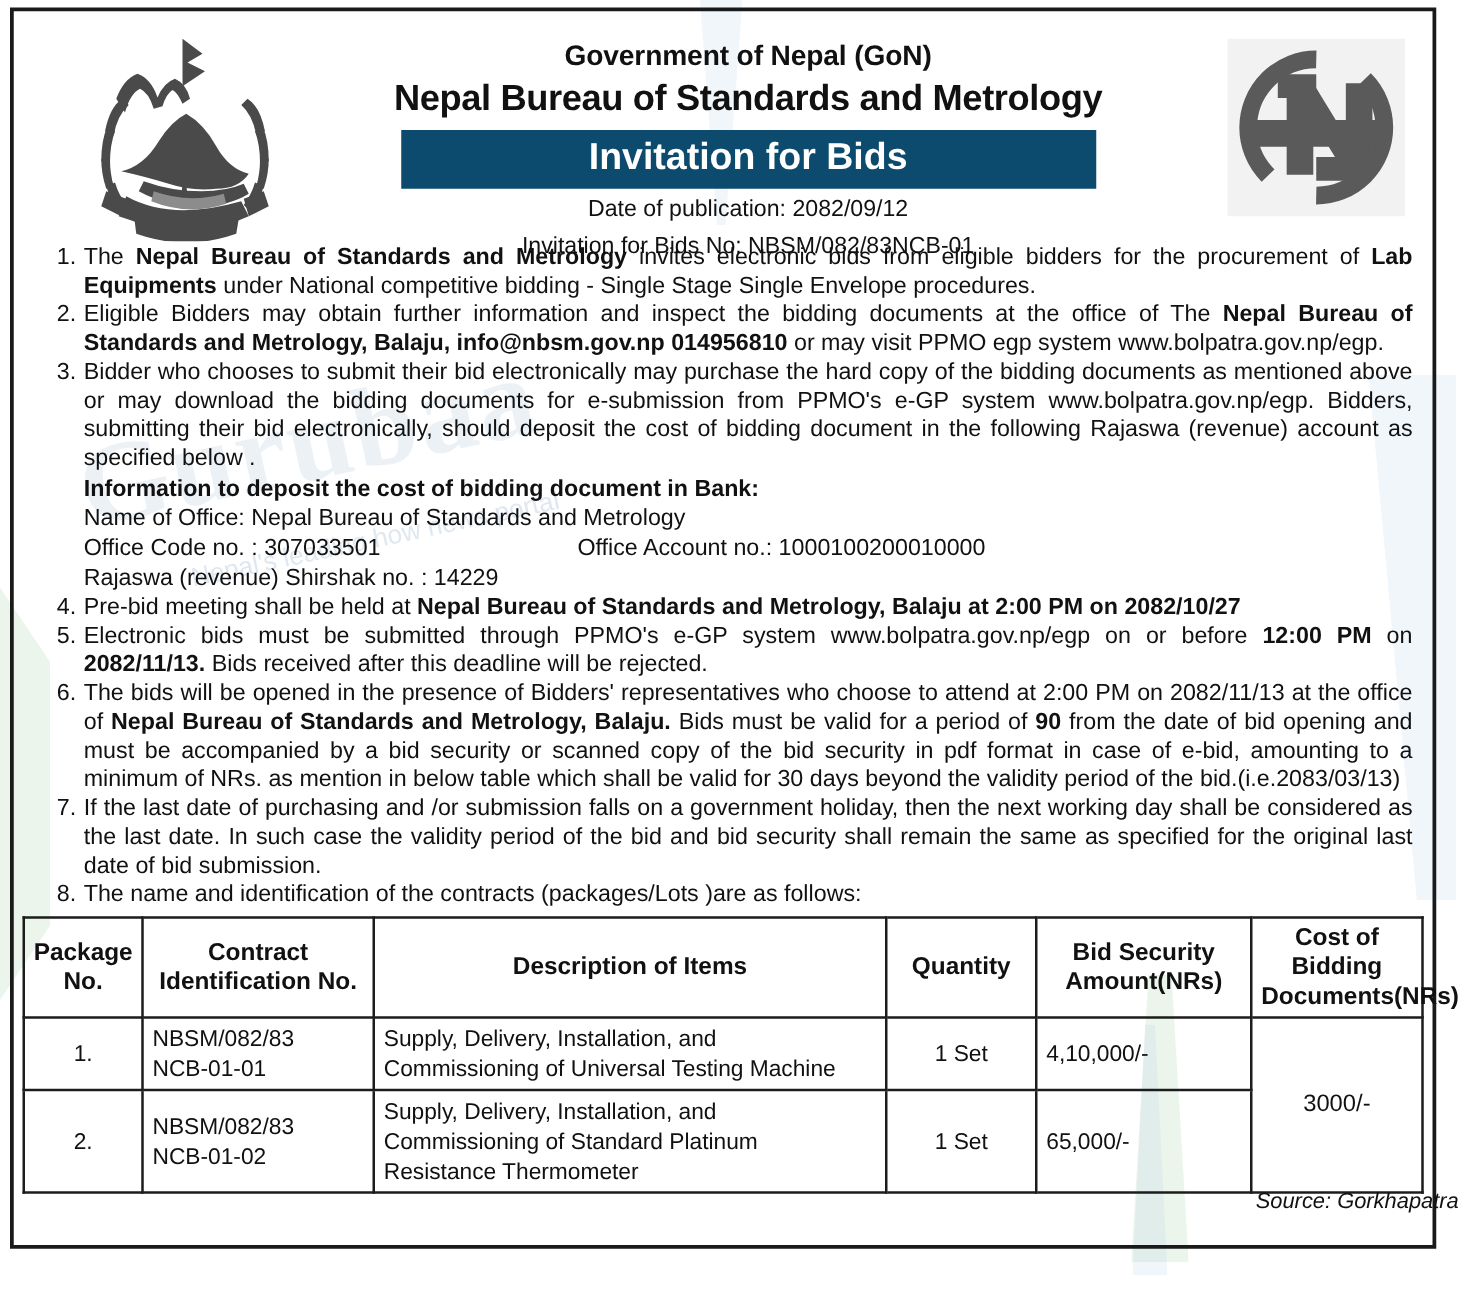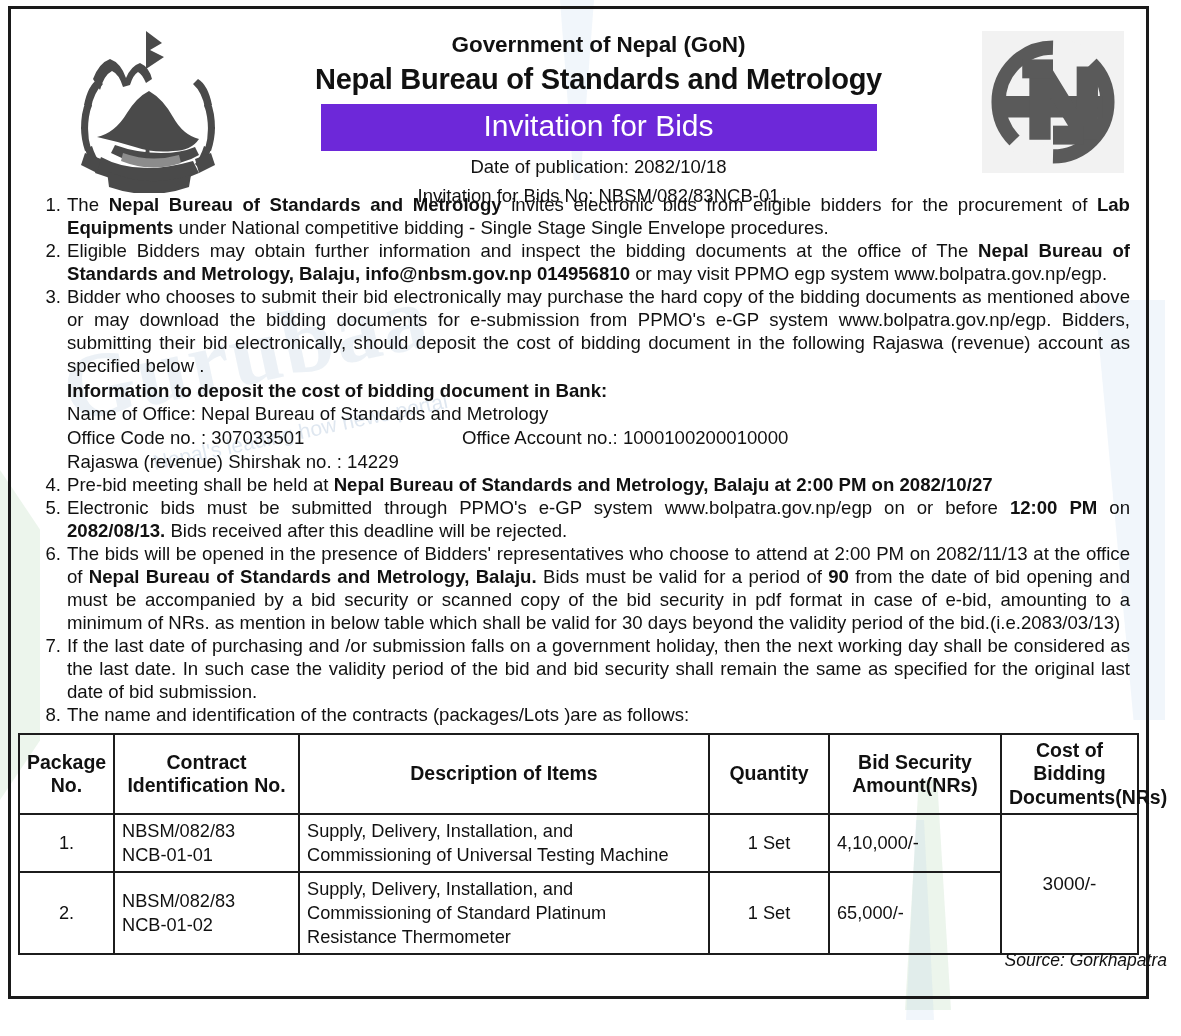--- a/index.html
+++ b/index.html
@@ -102,24 +102,24 @@
   .title-l3 {
     font-size: 29px;
     font-weight: bold;
     line-height: 1.3;
     margin-top: 2px;
     letter-spacing: -0.3px;
   }
   #ifb-banner {
     margin: 5px auto 0 auto;
     width: 556px;
-    background: #6d28d9;
+    background: #0c4a6e;
     color: #ffffff;
     font-size: 30px;
-    font-weight: normal;
+    font-weight: bold;
     padding: 5px 0 8px 0;
     letter-spacing: 0px;
   }
   .pub-line {
     font-size: 18.5px;
     line-height: 1.35;
     margin-top: 4px;
   }
 
   
@@ -265,21 +265,21 @@
         <path d="M40 30 L58 30 L80 66 L80 30 L98 30 L98 92 L80 92 L58 56 L58 92 L40 92 Z" fill="#5a5a5a"></path>
         <path d="M34 24 L60 24 L60 40 L34 40 Z" fill="#5a5a5a"></path>
         <path d="M60 80 L86 80 L86 96 L60 96 Z" fill="#5a5a5a"></path>
       </svg>
     </div>
 
     <div id="header-titles">
       <div class="title-l1">Government of Nepal (GoN)</div>
       <div class="title-l3">Nepal Bureau of Standards and Metrology</div>
       <div id="ifb-banner">Invitation for Bids</div>
-      <div class="pub-line">Date of publication:  2082/10/18</div>
+      <div class="pub-line">Date of publication:  2082/09/12</div>
       <div class="pub-line" style="margin-top:4px">Invitation for Bids No: NBSM/082/83NCB-01</div>
     </div>
   </div>
 
   <div id="body-text">
     <ol class="items" id="items-list">
         <li><span class="num">1.</span><span><span>The </span><b>Nepal Bureau of Standards and Metrology</b><span> invites electronic bids from eligible bidders for the procurement of </span><b>Lab Equipments</b><span> under National competitive bidding - Single Stage Single Envelope procedures.</span></span></li>
         <li><span class="num">2.</span><span><span>Eligible Bidders may obtain further information and inspect the bidding documents at the office of The </span><b>Nepal Bureau of Standards and Metrology, Balaju, info@nbsm.gov.np 014956810</b><span> or may visit PPMO egp system www.bolpatra.gov.np/egp.</span></span></li>
         <li><span class="num">3.</span><span><span>Bidder who chooses to submit their bid electronically may purchase the hard copy of the bidding documents as  mentioned above or may download the bidding documents for e-submission from PPMO's e-GP system www.bolpatra.gov.np/egp. Bidders, submitting their bid electronically, should deposit the cost of bidding document in the following Rajaswa (revenue) account as specified below .</span></span></li>
         <div class="bank-block">
@@ -289,21 +289,21 @@
           </div>
           <div class="bank-row">
             <div class="bank-col-a">Office Code no. :  307033501</div>
             <div class="bank-col-b">Office Account no.: 1000100200010000</div>
           </div>
           <div class="bank-row">
             <div class="bank-col-a">Rajaswa (revenue) Shirshak no. : 14229</div>
           </div>
         </div>
         <li><span class="num">4.</span><span><span>Pre-bid meeting shall be held at </span><b>Nepal Bureau of Standards and Metrology, Balaju at 2:00 PM on 2082/10/27</b></span></li>
-        <li><span class="num">5.</span><span><span>Electronic bids must be submitted through PPMO's e-GP system www.bolpatra.gov.np/egp on or before </span><b>12:00 PM</b><span> on </span><b>2082/08/13.</b><span> Bids received after this deadline will be rejected.</span></span></li>
+        <li><span class="num">5.</span><span><span>Electronic bids must be submitted through PPMO's e-GP system www.bolpatra.gov.np/egp on or before </span><b>12:00 PM</b><span> on </span><b>2082/11/13.</b><span> Bids received after this deadline will be rejected.</span></span></li>
         <li><span class="num">6.</span><span><span>The bids will be opened in the presence of Bidders' representatives who choose to attend at 2:00 PM on 2082/11/13 at the office of </span><b>Nepal Bureau of Standards and Metrology, Balaju.</b><span> Bids must be valid for a period of </span><b>90</b><span> from the date of bid opening and must be accompanied by a bid security or scanned copy of the bid security in pdf format in case of e-bid, amounting to a minimum of NRs. as mention in below table which shall be valid for 30 days beyond the validity period of the bid.(i.e.2083/03/13)</span></span></li>
         <li><span class="num">7.</span><span><span>If the last date of purchasing and /or submission falls on a government holiday, then the next working day shall be considered as the last date. In such case the validity period of the bid and bid security shall remain the same as specified for the original last date of bid submission.</span></span></li>
         <li><span class="num">8.</span><span><span>The name and identification of the contracts (packages/Lots )are as follows:</span></span></li>
       </ol>
   </div>
 
   <div id="pkg-table-wrap">
     <table class="pkg">
       <colgroup>
         <col style="width:95px">

